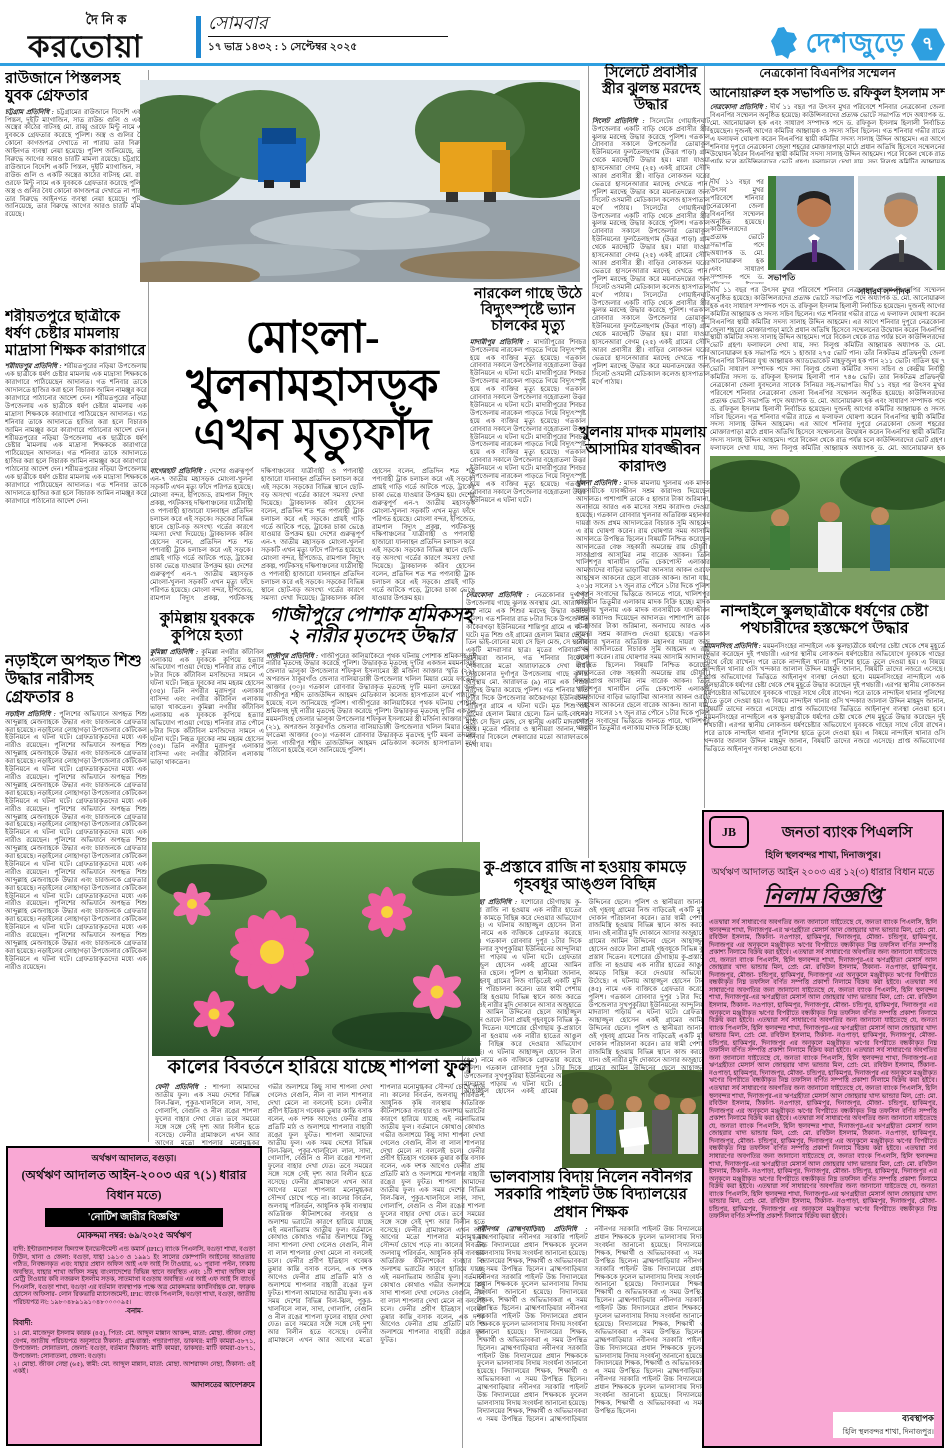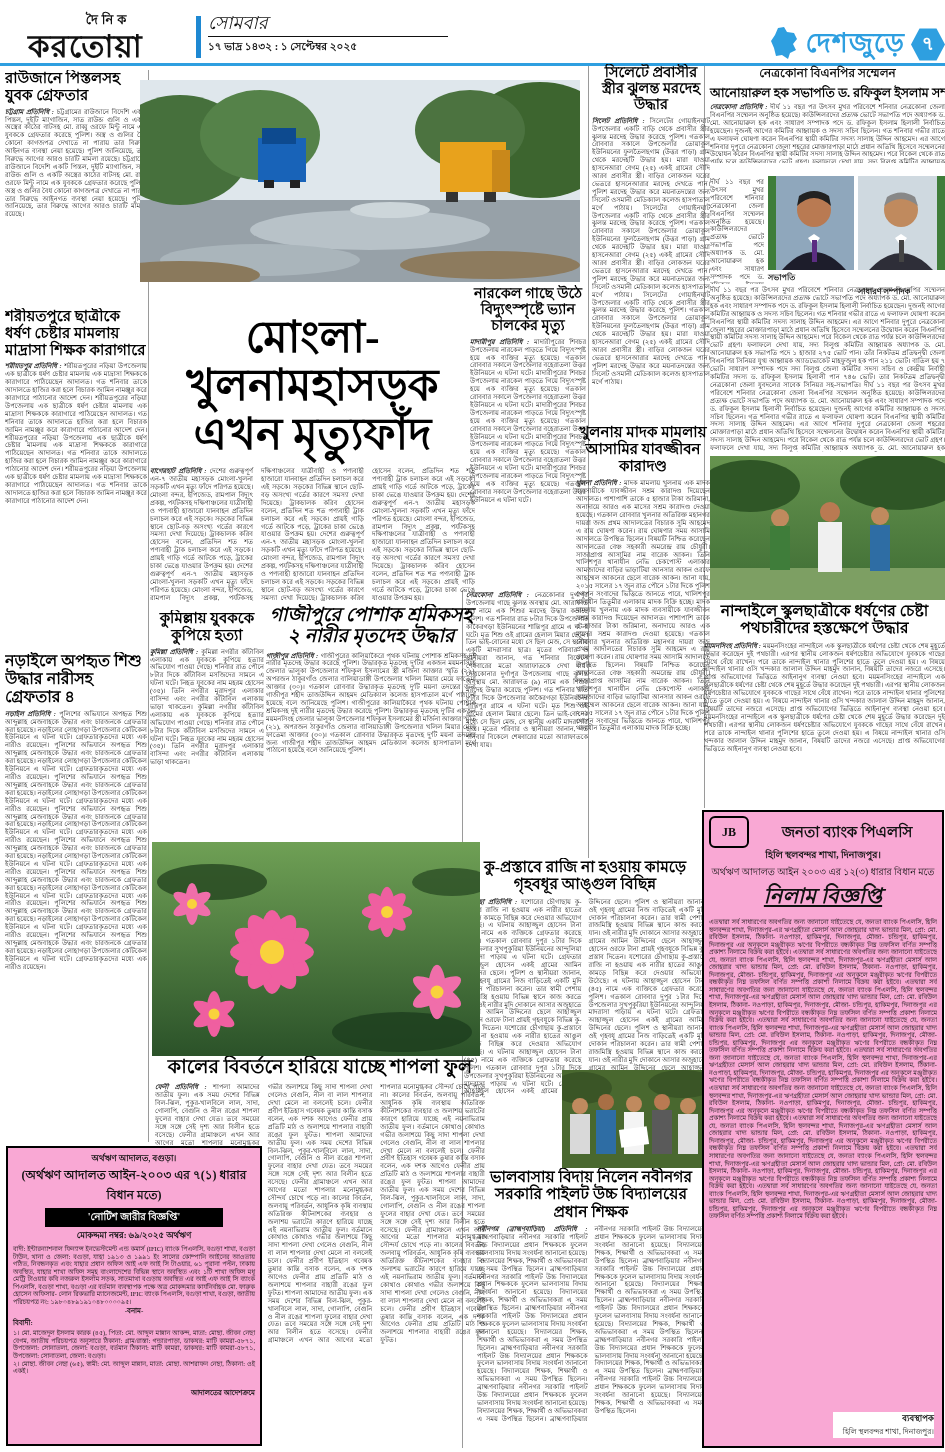--- a/index.html
+++ b/index.html
@@ -98,21 +98,21 @@
   <div class="abs box" style="left:6px;top:1146px;width:256px;height:300px;">
     <div class="ctr" style="font-size:8.5px;font-weight:bold;">অর্থঋণ আদালত, বগুড়া।</div>
     <div class="ctr" style="font-size:12px;font-weight:bold;">(অর্থঋণ আদালত আইন-২০০৩ এর ৭(১) ধারার বিধান মতে)</div>
     <div class="blackbar">'নোটিশ জারীর বিজ্ঞপ্তি'</div>
     <div class="ctr" style="font-size:8.5px;font-weight:bold;">মোকদ্দমা নম্বর: ৬৯/২০২৫ অর্থঋণ</div>
     <div class="tiny" style="margin-top:2px;">বাদী: ইন্টারন্যাশনাল ফিন্যান্স ইনভেস্টমেন্ট এন্ড কমার্স (IFIC) ব্যাংক পিএলসি, বগুড়া শাখা, বগুড়া টাউন, থানা ও জেলা: বগুড়া, যাহা ১৯১৩ ও ১৯৯১ ইং সালের কোম্পানি আইনের আওতায় গঠিত, নিবন্ধনকৃত এবং যাহার প্রধান অফিস আই এফ আই সি টাওয়ার, ৬১ পুরানা পল্টন, ঢাকায় অবস্থিত, যাহার শাখা অফিস সমূহ বাংলাদেশের বিভিন্ন স্থানে অবস্থিত এবং ১টি শাখা অফিস মধু মেট্রি টাওয়ার কবি নজরুল ইসলাম সড়ক, সাতমাথা বগুড়ায় অবস্থিত এর আই এফ আই সি ব্যাংক পিএলসি, বগুড়া শাখা, বগুড়া এর বর্তমান ব্যবস্থাপক পক্ষে অত্র মোকদ্দমার কার্যনির্বাহক মো. ফারুক হোসেন অফিসার- লোন রিকভারি ম্যানেজমেন্ট, IFIC ব্যাংক পিএলসি, বগুড়া শাখা, বগুড়া, জাতীয় পরিচয়পত্র নং: ১৯৮০৪৮৯১৯১০৪৮০০০০৯৫।</div>
     <div class="ctr" style="font-size:7px;font-weight:bold;">-বনাম-</div>
     <div style="font-size:7px;font-weight:bold;">বিবাদী:</div>
     <div class="tiny">১। মো. মাজেদুল ইসলাম কারক (৪৫), পিতা: মো. আব্দুল মান্নান আকন্দ, মাতা: মোছা. জীবন নেছা বেগম, জাতীয় পরিচয়পত্র অনুসারে ঠিকানা: গ্রাম/রাস্তা: গন্ডারপাড়া, ডাকঘর: মাটি কামরা-৫৮৭১, উপজেলা: সোনাতলা, জেলা: বগুড়া, বর্তমান ঠিকানা: মাটি কামরা, ডাকঘর: মাটি কামরা-৫৮৭১, উপজেলা: সোনাতলা, জেলা: বগুড়া।</div>
     <div class="tiny">২। মোছা. জীবন নেছা (৬৫), স্বামী: মো. আব্দুল মান্নান, মাতা: মোছা. আশরাফন নেছা, ঠিকানা: ওই একই।</div>
-    <div style="font-size:7px;font-weight:bold;text-align:right;margin-top:12px;">আদালতের আদেশক্রমে</div>
+    <div style="font-size:7px;font-weight:bold;text-align:right;margin-top:4px;">আদালতের আদেশক্রমে</div>
   </div>
 
   <div class="abs photo" style="left:140px;top:80px;width:440px;height:202px;">
     <svg width="440" height="202" viewBox="0 0 440 202">
       <rect width="440" height="202" fill="#dfe7ec"></rect>
       <rect y="120" width="440" height="82" fill="#97a1a8"></rect>
       <ellipse cx="40" cy="70" rx="70" ry="55" fill="#46703c"></ellipse>
       <ellipse cx="120" cy="55" rx="60" ry="45" fill="#558249"></ellipse>
       <ellipse cx="400" cy="60" rx="75" ry="58" fill="#3d652f"></ellipse>
       <ellipse cx="330" cy="50" rx="55" ry="40" fill="#4c7340"></ellipse>

